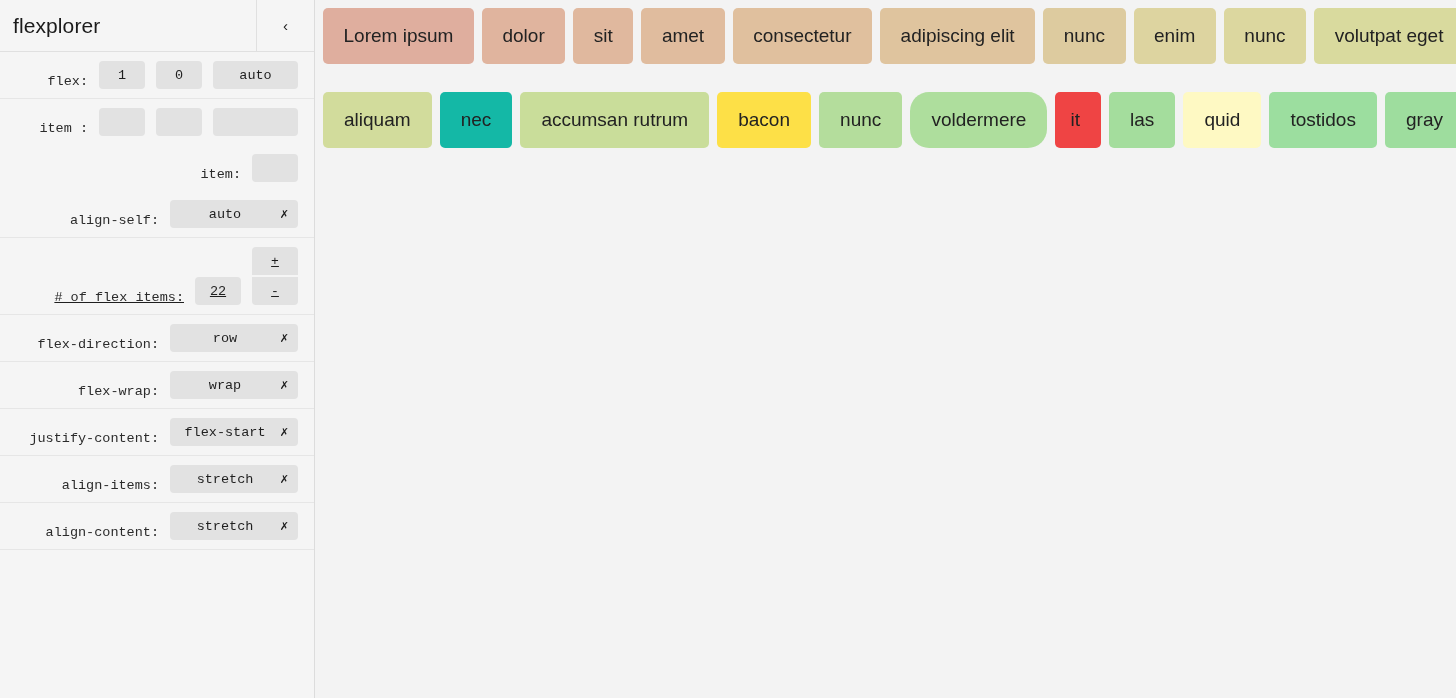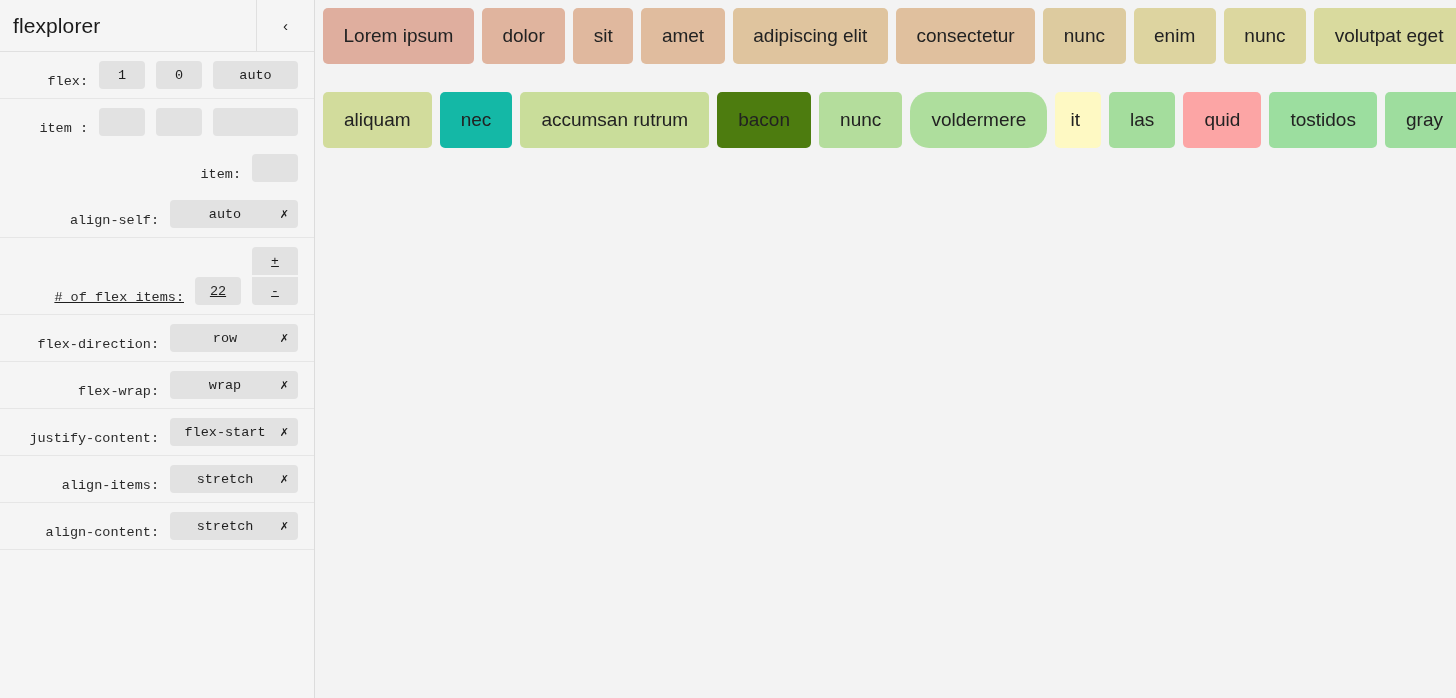--- a/index.html
+++ b/index.html
@@ -284,33 +284,33 @@
     </div>
 
   </aside>
 
   <main id="canvas">
     <div id="flex-container" style="flex-flow: wrap; place-content: stretch flex-start; align-items: stretch;">
         <div class="flex-item" style="background: rgb(223, 174, 158);">Lorem ipsum</div>
         <div class="flex-item" style="background: rgb(224, 180, 158);">dolor</div>
         <div class="flex-item" style="background: rgb(224, 184, 158);">sit</div>
         <div class="flex-item" style="background: rgb(224, 188, 158);">amet</div>
+        <div class="flex-item" style="background: rgb(224, 192, 158);">consectetur</div>
         <div class="flex-item" style="background: rgb(223, 196, 158);">adipiscing elit</div>
-        <div class="flex-item" style="background: rgb(224, 192, 158);">consectetur</div>
         <div class="flex-item" style="background: rgb(221, 203, 159);">nunc</div>
         <div class="flex-item" style="background: rgb(221, 212, 160);">enim</div>
         <div class="flex-item" style="background: rgb(220, 215, 159);">nunc</div>
         <div class="flex-item" style="background: rgb(217, 218, 158);">volutpat eget</div>
         <div class="flex-item" style="background: rgb(210, 220, 156);">aliquam</div>
         <div class="flex-item" style="background: #14b8a6;">nec</div>
         <div class="flex-item" style="background: rgb(201, 221, 154);">accumsan rutrum</div>
-        <div class="flex-item" style="background: #4d7c0f;">bacon</div>
+        <div class="flex-item" style="background: #fde047;">bacon</div>
         <div class="flex-item" style="background: rgb(180, 221, 156);">nunc</div>
         <div class="flex-item" style="background: rgb(174, 222, 157); border-radius: 19px;">voldermere</div>
-        <div class="flex-item" style="background: #fef9c3; padding-left: 12px;">it</div>
+        <div class="flex-item" style="background: #ef4444; padding-left: 12px;">it</div>
         <div class="flex-item" style="background: rgb(164, 221, 157);">las</div>
-        <div class="flex-item" style="background: #fca5a5;">quid</div>
+        <div class="flex-item" style="background: #fef9c3;">quid</div>
         <div class="flex-item" style="background: rgb(156, 222, 159);">tostidos</div>
         <div class="flex-item" style="background: rgb(158, 221, 158);">gray</div>
       </div>
   </main>
 
 </div>
 
 </body></html>

